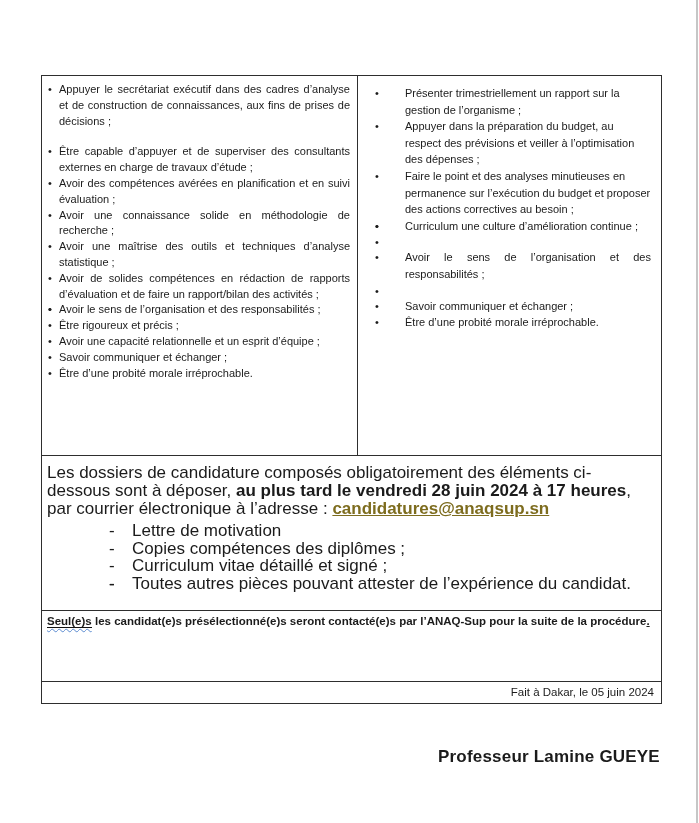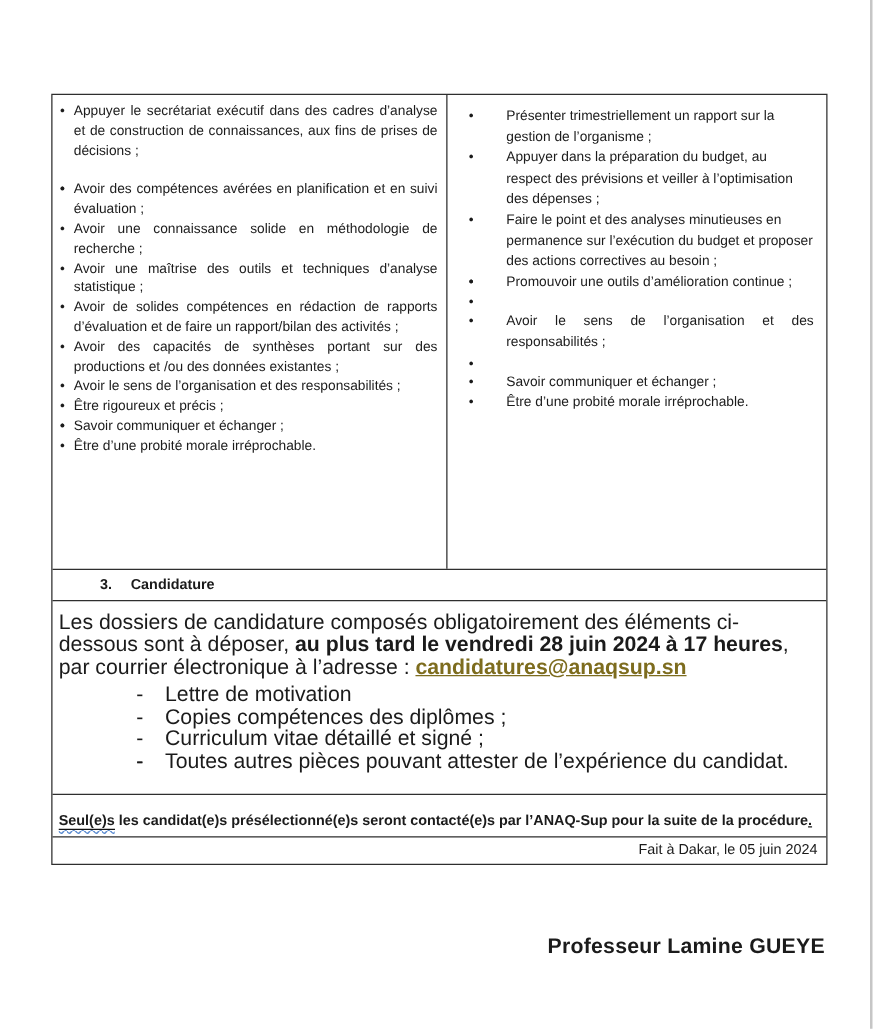--- a/index.html
+++ b/index.html
@@ -44,75 +44,72 @@
   .heading-row .num{display:inline-block;margin-right:15px;}
   
   .instr{min-height:155px;padding:8px 12px 8px 5px;font-size:17px;}
   .intro{line-height:18px;margin:0 0 4px 0;}
   .intro .b{font-weight:bold;}
   .email-link{color:var(--email);font-weight:bold;text-decoration:underline;cursor:pointer;}
   .d-list{margin-top:3px;}
   .d-item{position:relative;padding-left:85px;line-height:17.6px;}
   .d-item .dash{position:absolute;left:62px;top:0;}
   
-  .notice-row{padding:14px 8px 4px 5px;font-weight:bold;font-size:11.5px;line-height:14.8px;}
+  .notice-row{padding:3px 8px 4px 5px;font-weight:bold;font-size:11.5px;line-height:14.8px;}
   .notice-lead{
     border-bottom:1.4px solid #111;
     text-decoration:underline wavy var(--squiggle);
     text-decoration-thickness:1px;
     text-underline-offset:3px;
   }
   .notice-tail{text-decoration:underline;text-decoration-thickness:1.4px;}
   
-  .date-row{padding:2px 7px 3px 0;text-align:right;font-size:11.5px;line-height:16px;}
+  .date-row{padding:2px 7px 3px 0;text-align:right;font-size:11.5px;line-height:16px;margin-top:48px;}
   
   .signature{
     position:absolute;left:438px;top:747px;
     font-weight:bold;font-size:17px;letter-spacing:.2px;
   }
 </style>
 </head>
 <body>
 
 <div class="edge-line"></div>
 
 <div class="doc-table">
 
   <div class="row two-col">
     <div class="cell-left">
         <div class="b-item"><span class="bullet">•</span><span>Appuyer le secrétariat exécutif dans des cadres d’analyse et de construction de connaissances, aux fins de prises de décisions ;</span></div>
-        <div class="b-item gap"><span class="bullet">•</span></div>
+        <div class="b-item gap"><span class="bullet">•</span><span>Être capable d’appuyer et de superviser des consultants externes en charge de travaux d’étude ;</span></div>
         <div class="b-item"><span class="bullet">•</span><span>Avoir des compétences avérées en planification et en suivi évaluation ;</span></div>
         <div class="b-item"><span class="bullet">•</span><span>Avoir une connaissance solide en méthodologie de recherche ;</span></div>
         <div class="b-item"><span class="bullet">•</span><span>Avoir une maîtrise des outils et techniques d’analyse statistique ;</span></div>
         <div class="b-item"><span class="bullet">•</span><span>Avoir de solides compétences en rédaction de rapports d’évaluation et de faire un rapport/bilan des activités ;</span></div>
-        <div class="b-item"><span class="bullet">•</span><span>Avoir des capacités de synthèses portant sur des productions et /ou des données existantes ;</span></div>
+        <div class="b-item"><span class="bullet">•</span></div>
         <div class="b-item"><span class="bullet">•</span><span>Avoir le sens de l’organisation et des responsabilités ;</span></div>
         <div class="b-item"><span class="bullet">•</span><span>Être rigoureux et précis ;</span></div>
-        <div class="b-item"><span class="bullet">•</span></div>
+        <div class="b-item"><span class="bullet">•</span><span>Avoir une capacité relationnelle et un esprit d’équipe ;</span></div>
         <div class="b-item"><span class="bullet">•</span><span>Savoir communiquer et échanger ;</span></div>
         <div class="b-item"><span class="bullet">•</span><span>Être d’une probité morale irréprochable.</span></div>
       </div>
     <div class="cell-right">
         <div class="b-item"><span class="bullet">•</span><span>Présenter trimestriellement un rapport sur la gestion de l’organisme ;</span></div>
         <div class="b-item"><span class="bullet">•</span><span>Appuyer dans la préparation du budget, au respect des prévisions et veiller à l’optimisation des dépenses ;</span></div>
         <div class="b-item"><span class="bullet">•</span><span>Faire le point et des analyses minutieuses en permanence sur l’exécution du budget et proposer des actions correctives au besoin ;</span></div>
         <div class="b-item"><span class="bullet">•</span></div>
-        <div class="b-item"><span class="bullet">•</span><span>Promouvoir une outils d’amélioration continue ;</span></div>
+        <div class="b-item"><span class="bullet">•</span><span>Curriculum une culture d’amélioration continue ;</span></div>
         <div class="b-item"><span class="bullet">•</span></div>
         <div class="b-item gap justify"><span class="bullet">•</span><span>Avoir le sens de l’organisation et des responsabilités ;</span></div>
         <div class="b-item"><span class="bullet">•</span></div>
         <div class="b-item gap"><span class="bullet">•</span><span>Savoir communiquer et échanger ;</span></div>
         <div class="b-item"><span class="bullet">•</span><span>Être d’une probité morale irréprochable.</span></div>
       </div>
   </div>
 
-  <div class="row heading-row">
-    <span class="num">3.</span><span>Candidature</span>
-  </div>
 
   <div class="row instr">
     <p class="intro"><span>Les dossiers de candidature composés obligatoirement des éléments ci-dessous sont à déposer, </span><span class="b">au plus tard le vendredi 28 juin 2024 à 17 heures</span><span>, par courrier électronique à l’adresse : </span><span class="email-link">candidatures@anaqsup.sn</span></p>
     <div class="d-list">
         <div class="d-item"><span class="dash">-</span><span>Lettre de motivation</span></div>
         <div class="d-item"><span class="dash">-</span><span>Copies compétences des diplômes ;</span></div>
         <div class="d-item"><span class="dash">-</span><span>Curriculum vitae détaillé et signé ;</span></div>
         <div class="d-item"><span class="dash">-</span></div>
         <div class="d-item"><span class="dash">-</span><span>Toutes autres pièces pouvant attester de l’expérience du candidat.</span></div>
       </div>

